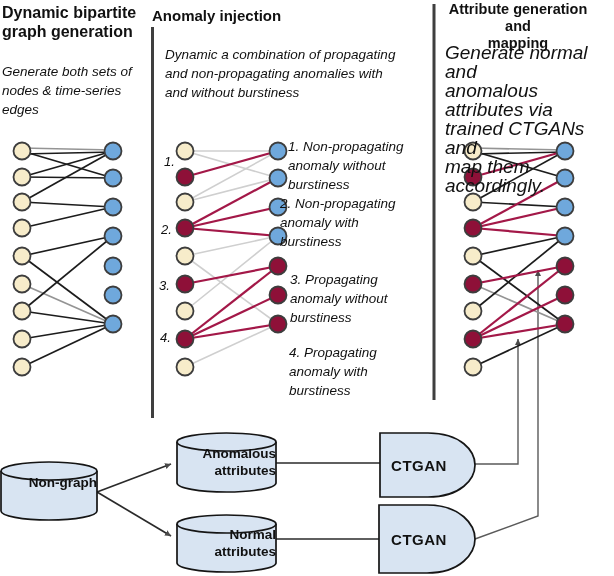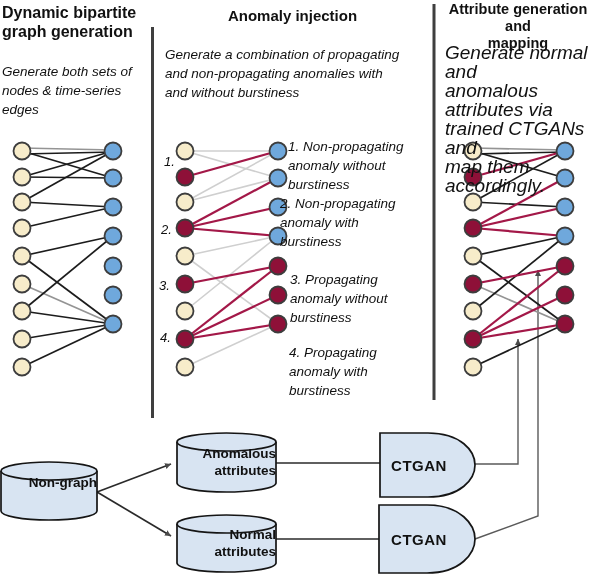--- a/index.html
+++ b/index.html
@@ -3,21 +3,21 @@
 <meta charset="utf-8">
 <style>
   html,body{margin:0;padding:0}
   body{
     width:614px;height:576px;position:relative;background:#ffffff;
     font-family:"Liberation Sans",sans-serif;color:#111;overflow:hidden;
   }
   #fig{position:absolute;left:0;top:0}
   .txt{position:absolute}
   .t-left{left:2px;top:3px;width:160px;font-size:16px;line-height:19px;font-weight:bold}
-  .t-mid{left:152px;top:7px;width:281px;font-size:15px;font-weight:bold;text-align:center}
+  .t-mid{left:152px;top:7px;width:281px;font-size:15px;font-weight:bold;text-align:left}
   .t-right{left:436px;top:1px;width:164px;font-size:14.5px;line-height:17px;font-weight:bold;text-align:center}
   .s-left{left:2px;top:62px;width:152px;font-size:13.5px;line-height:19px;font-style:italic}
   .s-mid{left:165px;top:45px;width:272px;font-size:13.5px;line-height:19px;font-style:italic}
   .s-right{left:445px;top:43px;width:170px;font-size:19px;line-height:19px;font-style:italic}
   .ann{font-size:13.5px;line-height:19px;width:142px;font-style:italic}
   #ann1{left:288px;top:137px}
   #ann2{left:280px;top:194px}
   #ann3{left:290px;top:270px}
   #ann4{left:289px;top:343px}
   .numlab{font-size:13px;font-style:italic}
@@ -180,21 +180,21 @@
     <div>Attribute generation and</div>
     <div>mapping</div>
   </div>
 
 <div class="txt s-left">
     <div>Generate both sets of</div>
     <div>nodes &amp; time-series</div>
     <div>edges</div>
   </div>
 <div class="txt s-mid">
-    <div>Generate a combination of propagating</div>
+    <div>Dynamic a combination of propagating</div>
     <div>and non-propagating anomalies with</div>
     <div>and without burstiness</div>
   </div>
 <div class="txt s-right">
     <div>Generate normal and</div>
     <div>anomalous attributes via</div>
     <div>trained CTGANs and</div>
     <div>map them accordingly.</div>
   </div>
 

